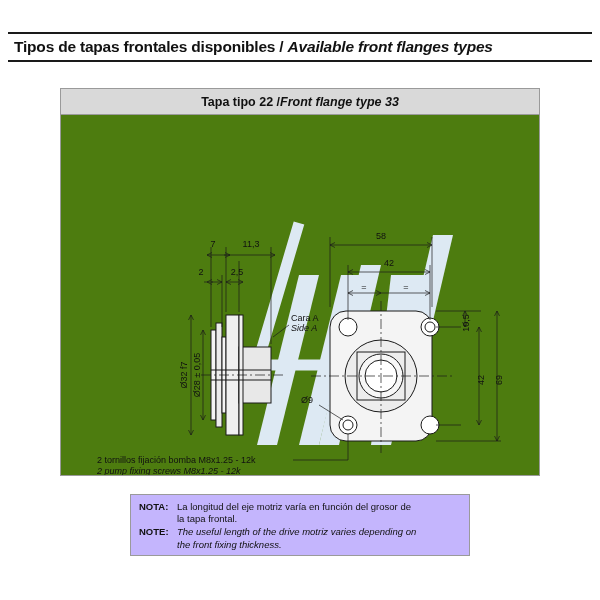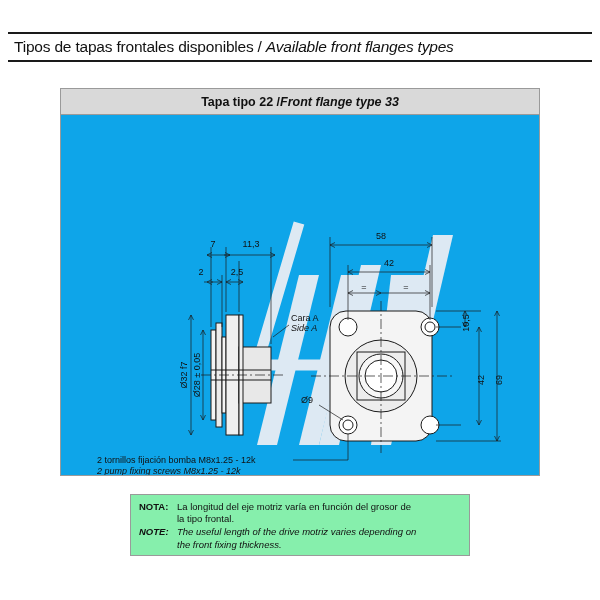--- a/index.html
+++ b/index.html
@@ -25,36 +25,36 @@
     height: 30px;
     border-top: 2px solid #1a1a1a;
     border-bottom: 2px solid #1a1a1a;
     display: flex;
     align-items: center;
     box-sizing: border-box;
     padding-left: 6px;
   }
   .header .ttl {
     font-size: 15.5px;
-    font-weight: normal;
+    font-weight: bold;
     letter-spacing: -0.2px;
     white-space: nowrap;
   }
   .header .ttl .it {
     font-style: italic;
   }
 
   
   .panel {
     position: absolute;
     left: 60px;
     top: 88px;
     width: 480px;
     height: 388px;
-    background: #0ea5e9;
+    background: #4d7c0f;
     border: 1px solid #9a9a9a;
     box-sizing: border-box;
   }
   .panel-title {
     position: absolute;
     left: 0;
     top: 0;
     width: 100%;
     height: 26px;
     background: #d9d9d9;
@@ -77,37 +77,37 @@
     overflow: hidden;
   }
 
   
   .notebox {
     position: absolute;
     left: 130px;
     top: 494px;
     width: 340px;
     height: 62px;
-    background: #86efac;
+    background: #c4b5fd;
     border: 1px solid #9a9a9a;
     box-sizing: border-box;
     padding: 6px 8px 0 8px;
   }
   .noterow {
     display: flex;
     font-size: 9.5px;
     line-height: 12.2px;
     margin-bottom: 1px;
   }
   .notelbl {
     font-weight: bold;
     width: 38px;
     flex: 0 0 38px;
   }
-  .notelbl.it { font-style: italic; }
+  .notelbl.it { }
   .notetxt { flex: 1; }
   .notetxt.it { font-style: italic; }
 </style>
 </head>
 <body>
 
 <div class="header">
   <div class="ttl">
     <span>Tipos de tapas frontales disponibles / </span><span class="it">Available front flanges types</span>
   </div>
@@ -304,21 +304,21 @@
 
     </svg>
   </div>
 </div>
 
 <div class="notebox">
   <div class="noterow">
     <div class="notelbl">NOTA:</div>
     <div class="notetxt">
       <span>La longitud del eje motriz varía en función del grosor de</span><br>
-      <span>la tipo frontal.</span>
+      <span>la tapa frontal.</span>
     </div>
   </div>
   <div class="noterow">
     <div class="notelbl it">NOTE:</div>
     <div class="notetxt it">
       <span>The useful length of the drive motriz varies depending on</span><br>
       <span>the front fixing thickness.</span>
     </div>
   </div>
 </div>

